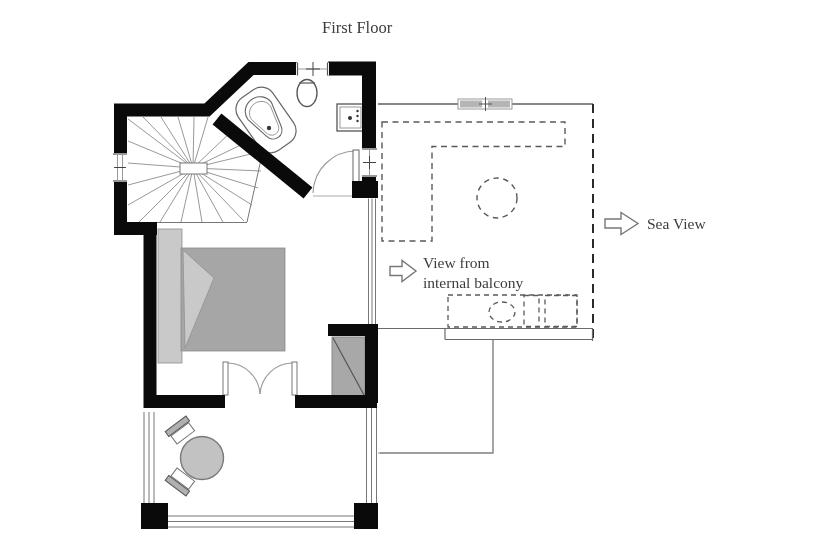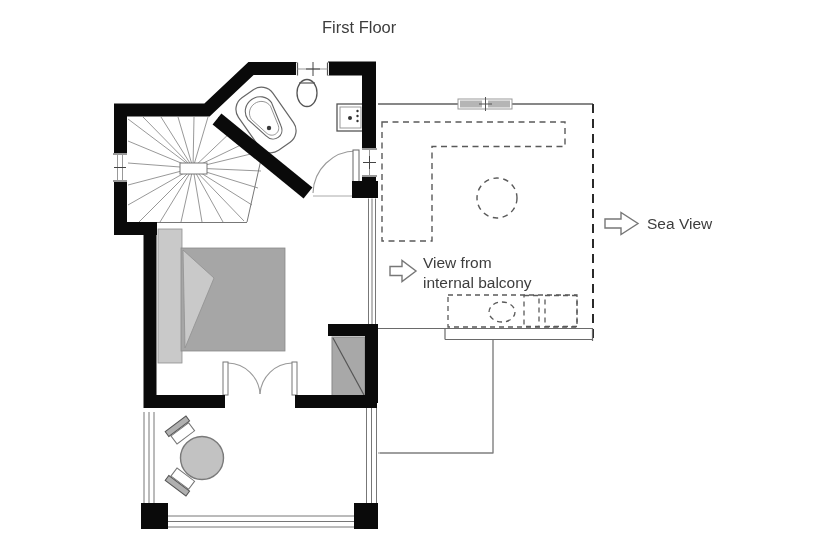--- a/index.html
+++ b/index.html
@@ -1,17 +1,17 @@
 <!DOCTYPE html>
 <html><head>
 <meta charset="utf-8">
 <style>
   html,body{margin:0;padding:0;background:#ffffff;}
   .stage{position:relative;width:820px;height:560px;background:#ffffff;overflow:hidden;
-         font-family:Liberation Sans, sans-serif;}
+         font-family:Liberation Serif, serif;}
   svg{position:absolute;left:0;top:0;}
   text{fill:#3d3d3d;}
   .t-title{font-size:16.5px;}
   .t-label{font-size:15.5px;}
 </style>
 </head>
 <body>
 
 <div class="stage">
 <svg width="820" height="560" viewBox="0 0 820 560">

